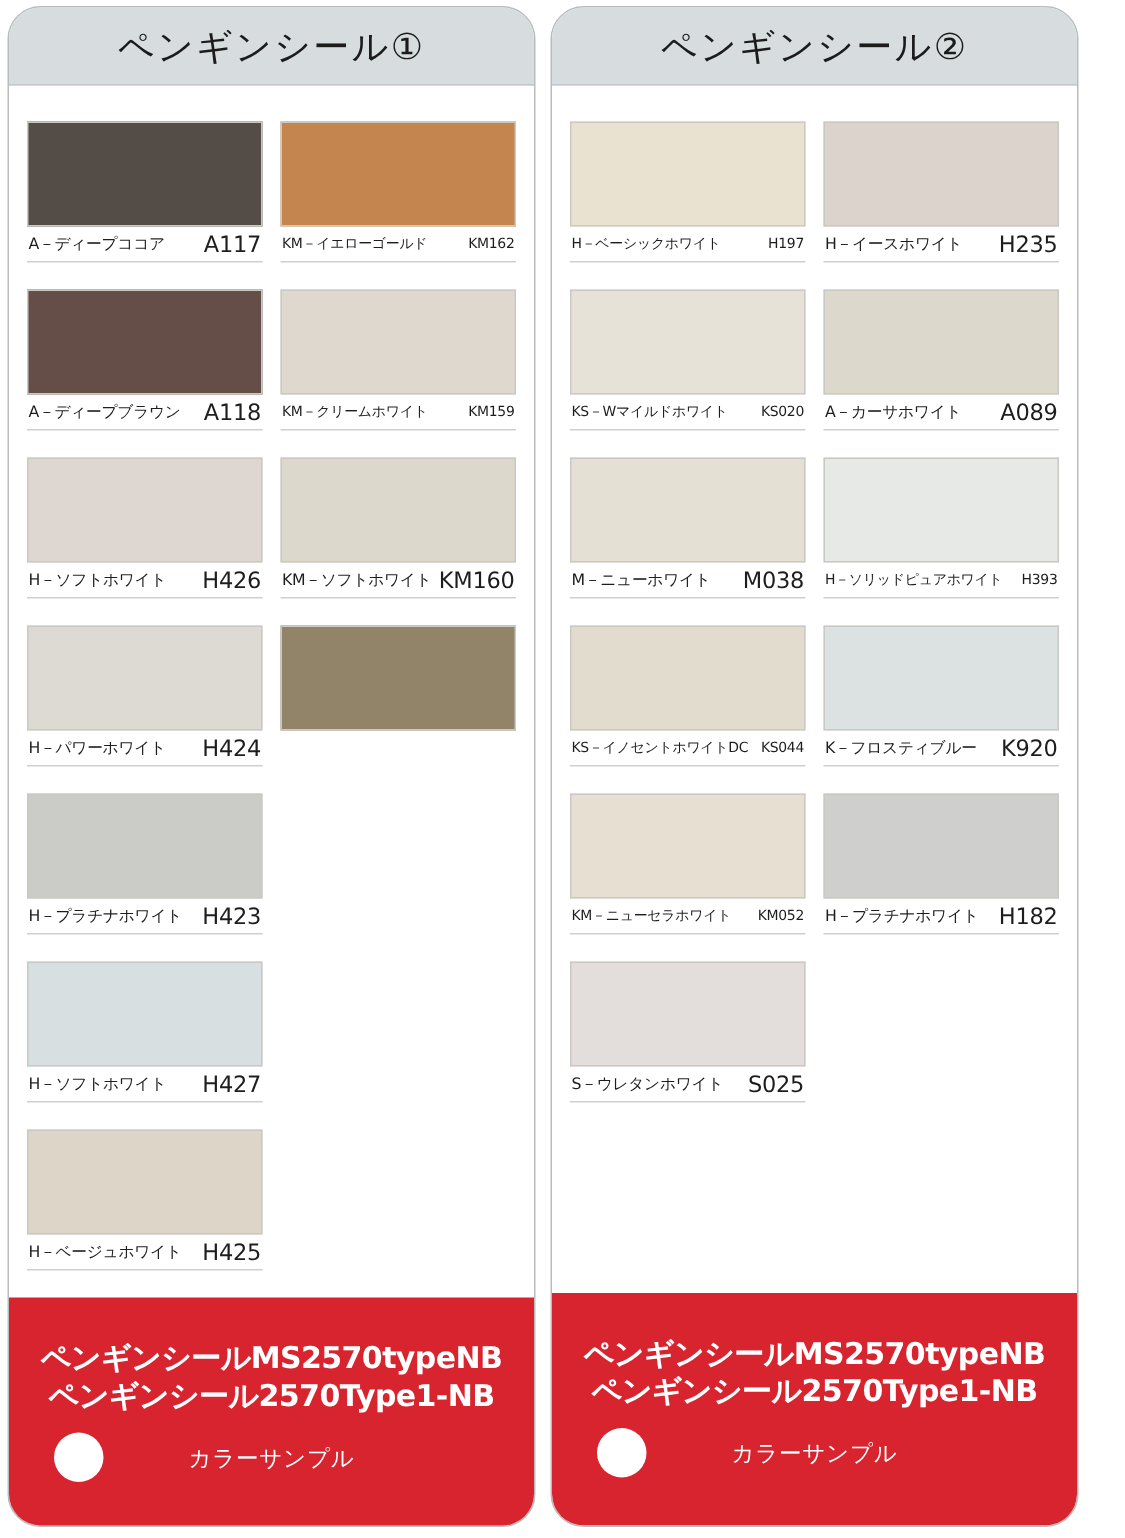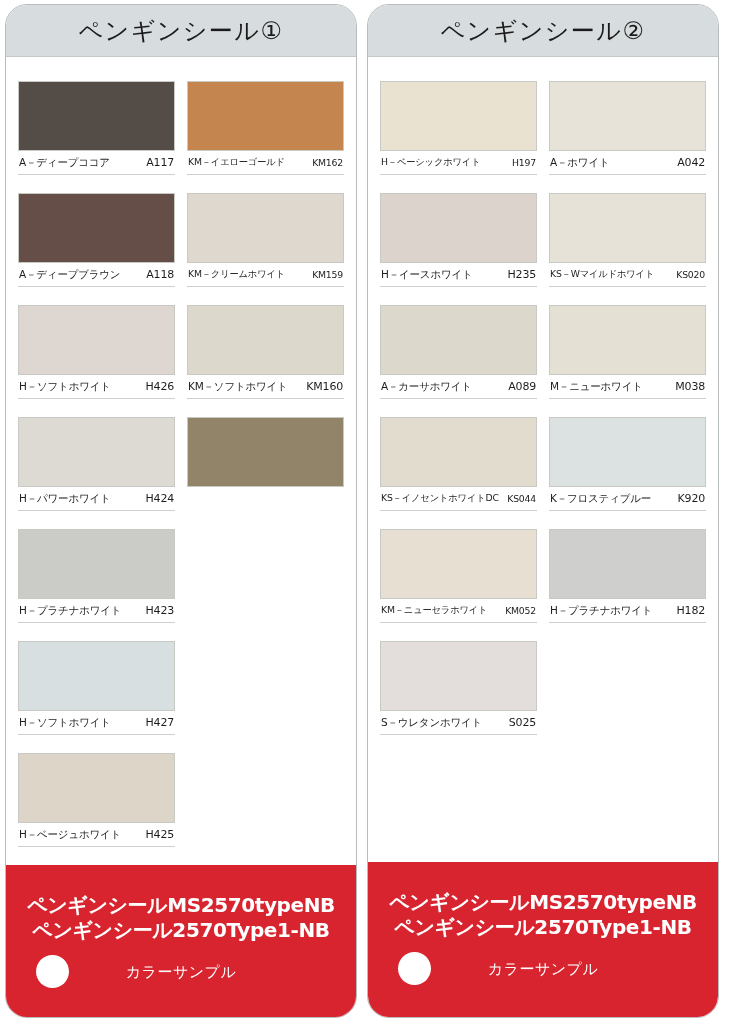--- a/index.html
+++ b/index.html
@@ -88,21 +88,21 @@
   }
   .swatch-name {
     font-family: "DejaVu Sans", "Liberation Sans", sans-serif;
     font-size: 10.5px;
     color: #1d1d1d;
     white-space: nowrap;
     letter-spacing: -0.2px;
   }
   .swatch-code {
     font-family: "DejaVu Sans", "Liberation Sans", sans-serif;
-    font-size: 11px;
+    font-size: 15px;
     color: #1d1d1d;
     white-space: nowrap;
     margin-left: 4px;
     letter-spacing: -0.2px;
   }
   .swatch-name.tight, .swatch-code.tight { font-size: 9.3px; }
   .card-footer {
     flex: 0 0 auto;
     height: 155px;
     background: #d8242f;
@@ -258,27 +258,20 @@
       </div>
       <div class="swatch-area">
         <div class="swatch-cell">
           <div class="swatch-chip" style="background: rgb(234, 226, 208);"></div>
           <div class="swatch-caption">
             <span class="swatch-name tight">H－ベーシックホワイト</span>
             <span class="swatch-code tight">H197</span>
           </div>
         </div>
         <div class="swatch-cell">
-          <div class="swatch-chip" style="background: rgb(232, 227, 216);"></div>
-          <div class="swatch-caption">
-            <span class="swatch-name">A－ホワイト</span>
-            <span class="swatch-code">A042</span>
-          </div>
-        </div>
-        <div class="swatch-cell">
           <div class="swatch-chip" style="background: rgb(220, 211, 205);"></div>
           <div class="swatch-caption">
             <span class="swatch-name">H－イースホワイト</span>
             <span class="swatch-code">H235</span>
           </div>
         </div>
         <div class="swatch-cell">
           <div class="swatch-chip" style="background: rgb(231, 226, 216);"></div>
           <div class="swatch-caption">
             <span class="swatch-name tight">KS－Wマイルドホワイト</span>
@@ -290,20 +283,27 @@
           <div class="swatch-caption">
             <span class="swatch-name">A－カーサホワイト</span>
             <span class="swatch-code">A089</span>
           </div>
         </div>
         <div class="swatch-cell">
           <div class="swatch-chip" style="background: rgb(228, 224, 212);"></div>
           <div class="swatch-caption">
             <span class="swatch-name">M－ニューホワイト</span>
             <span class="swatch-code">M038</span>
+          </div>
+        </div>
+        <div class="swatch-cell">
+          <div class="swatch-chip" style="background: rgb(231, 233, 230);"></div>
+          <div class="swatch-caption">
+            <span class="swatch-name tight">H－ソリッドピュアホワイト</span>
+            <span class="swatch-code tight">H393</span>
           </div>
         </div>
         <div class="swatch-cell">
           <div class="swatch-chip" style="background: rgb(226, 220, 207);"></div>
           <div class="swatch-caption">
             <span class="swatch-name tight">KS－イノセントホワイトDC</span>
             <span class="swatch-code tight">KS044</span>
           </div>
         </div>
         <div class="swatch-cell">

